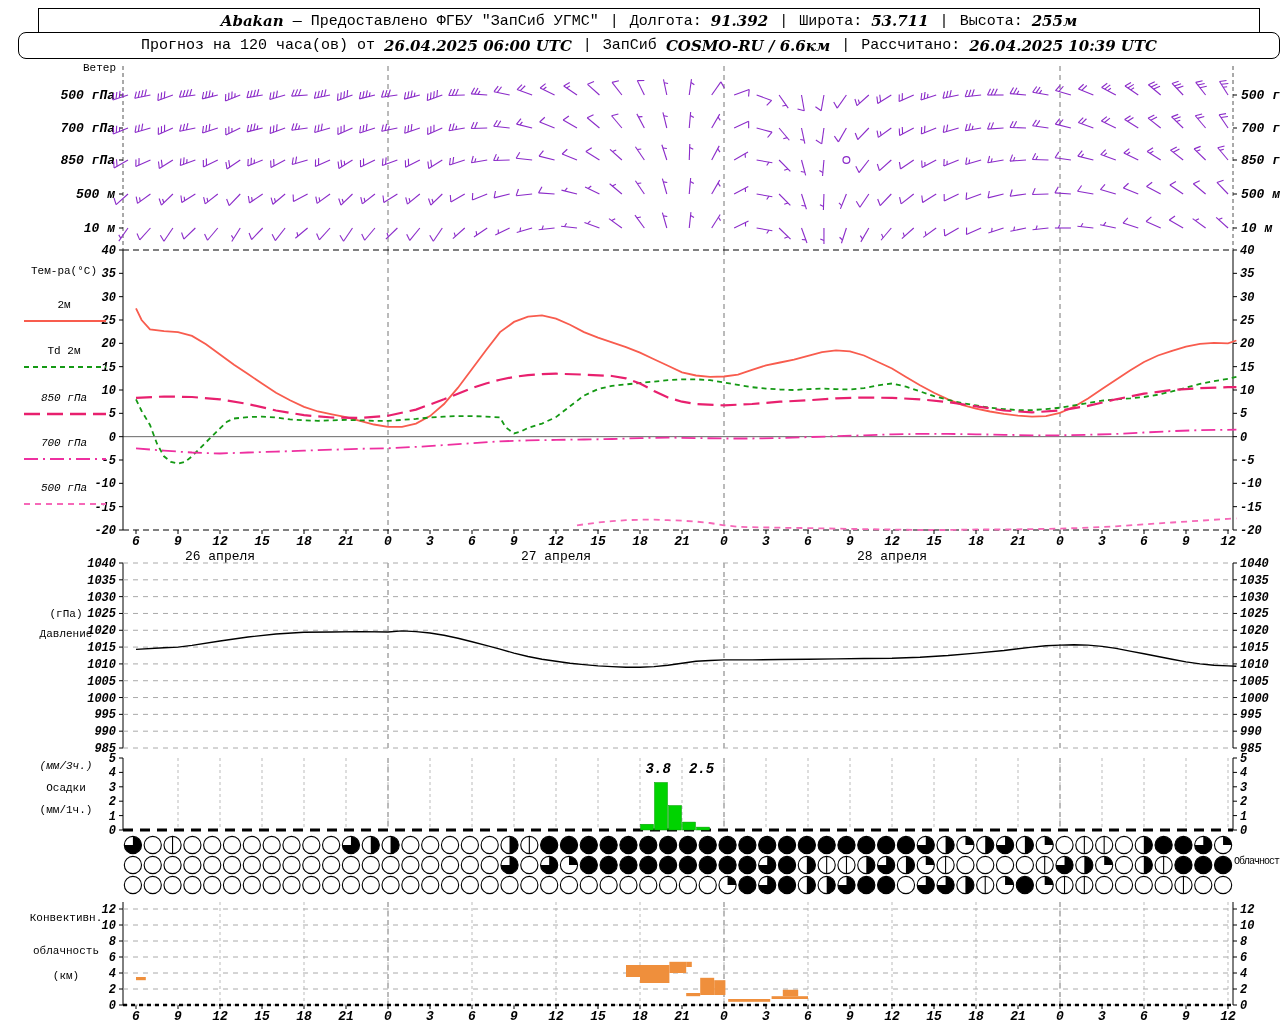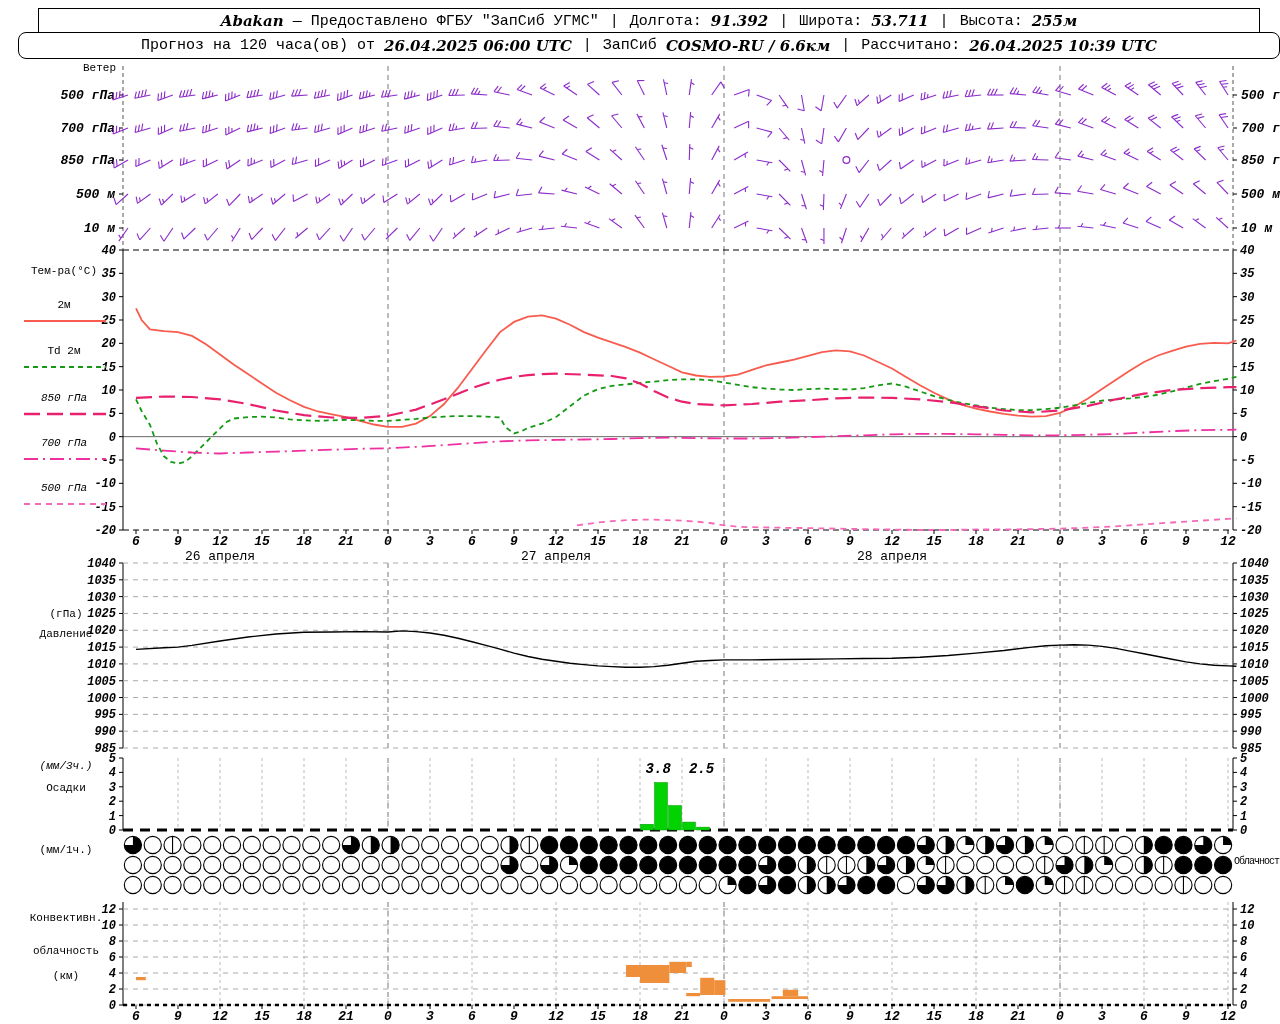--- a/index.html
+++ b/index.html
@@ -54,21 +54,21 @@
   <div class="cap" style="left:8px;top:345px;width:96px;">Td  2м</div>
   <div class="cap" style="left:8px;top:392px;width:96px;font-style:italic;">850 гПа</div>
   <div class="cap" style="left:8px;top:437px;width:96px;font-style:italic;">700 гПа</div>
   <div class="cap" style="left:8px;top:482px;width:96px;font-style:italic;">500 гПа</div>
 
   <div class="cap" style="left:8px;top:628px;width:100px;">Давление</div>
   <div class="cap" style="left:8px;top:608px;width:100px;">(гПа)</div>
 
   <div class="cap" style="left:8px;top:760px;width:100px;font-style:italic;">(мм/3ч.)</div>
   <div class="cap" style="left:8px;top:782px;width:100px;">Осадки</div>
-  <div class="cap" style="left:8px;top:844px;width:100px;">(мм/1ч.)</div>
+  <div class="cap" style="left:8px;top:804px;width:100px;">(мм/1ч.)</div>
 
   <div class="cap" style="left:1226px;top:856px;width:54px;font-size:10px;letter-spacing:-1px;text-align:left;">Облачность</div>
 
   <div class="cap" style="left:8px;top:912px;width:100px;">Конвективн.</div>
   <div class="cap" style="left:8px;top:945px;width:100px;">облачность</div>
   <div class="cap" style="left:8px;top:970px;width:100px;">(км)</div>
 
   <svg id="meteogram" width="1280" height="1024" style="position:absolute;left:0;top:0;">
       <g>
         <line x1="380" y1="66" x2="380" y2="250" stroke="#777" stroke-dasharray="5 4"></line>

